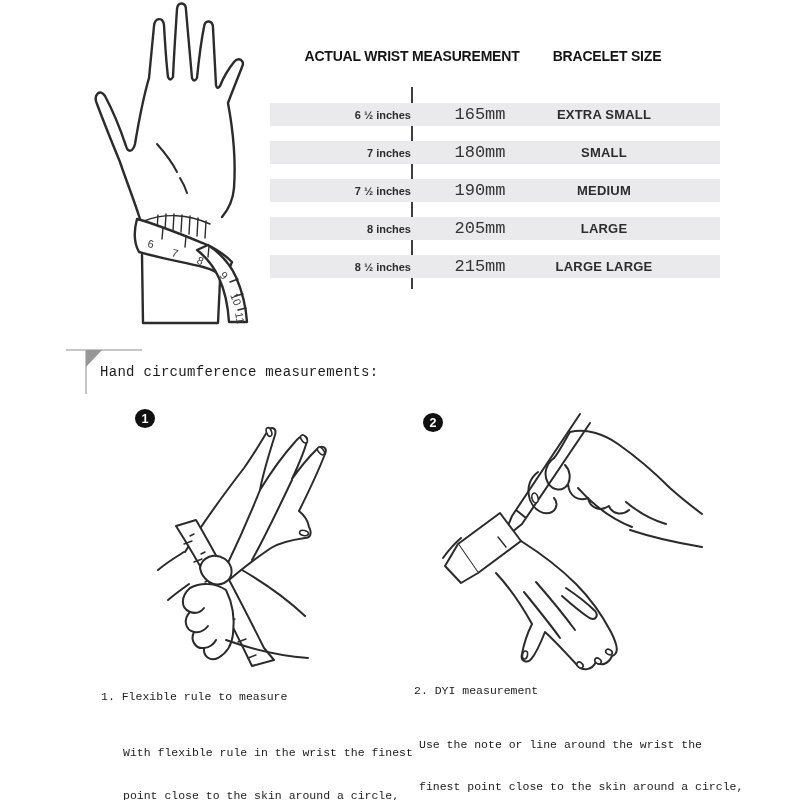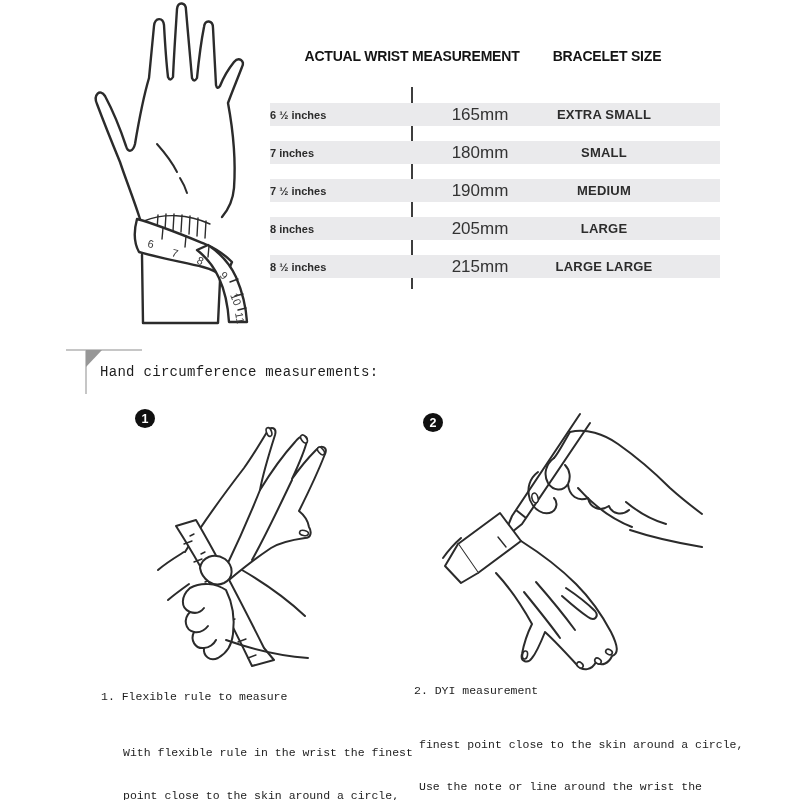--- a/index.html
+++ b/index.html
@@ -2,22 +2,22 @@
 <html><head>
 <meta charset="utf-8">
 <style>
   html,body{margin:0;padding:0;background:#fff;}
   #page{position:relative;width:800px;height:800px;background:#fff;overflow:hidden;
         font-family:"Liberation Sans","DejaVu Sans",sans-serif;color:#1e1e1e;}
   .abs{position:absolute;}
   
   .tbl-header{font-size:14px;font-weight:700;letter-spacing:-0.2px;color:#141414;text-align:center;}
   .t-row{position:absolute;left:270px;width:450px;height:23px;background:#eaeaec;display:flex;align-items:center;}
-  .c-in{width:141px;text-align:left;font-size:11px;font-weight:700;color:#2c2c2c;}
-  .c-mm{width:138px;text-align:center;font-size:17px;font-weight:400;color:#333;}
+  .c-in{width:141px;text-align:right;font-size:11px;font-weight:700;color:#2c2c2c;}
+  .c-mm{width:138px;text-align:center;font-size:17px;font-weight:400;color:#333;font-family:Liberation Mono, monospace;}
   .c-sz{width:110px;text-align:center;font-size:13px;font-weight:700;color:#2c2c2c;letter-spacing:0.2px;}
   .divider{position:absolute;left:411px;top:87px;width:2px;height:202px;background:#3d3d3d;}
   
   .mono{font-family:"Liberation Mono","DejaVu Sans Mono",monospace;color:#1d1d1d;}
   .section-title{font-size:14px;letter-spacing:0.3px;}
   .m-head{font-size:11.5px;white-space:pre;}
   .m-para{font-size:11.5px;white-space:pre;}
   .m-para .ln{display:block;}
   .p-left .ln{line-height:16.5px;margin-left:17px;}
   .p-right .ln{line-height:15.8px;}
@@ -238,20 +238,20 @@
   <div class="abs mono m-head" style="left:101px;top:690px;text-align:center;">1. Flexible rule to measure</div>
   <div class="abs mono m-para p-left" style="left:106px;top:719px;">
     <span class="ln">With flexible rule in the wrist the finest</span>
     <span class="ln">point close to the skin around a circle,</span>
     
     
   </div>
 
   <div class="abs mono m-head" style="left:414px;top:684px;">2. DYI measurement</div>
   <div class="abs mono m-para p-right" style="left:419px;top:711px;">
+    <span class="ln">Use the note or line around the wrist the</span>
     <span class="ln">finest point close to the skin around a circle,</span>
-    <span class="ln">Use the note or line around the wrist the</span>
     
     
     
   </div>
 
 </div>
 
 </body></html>

